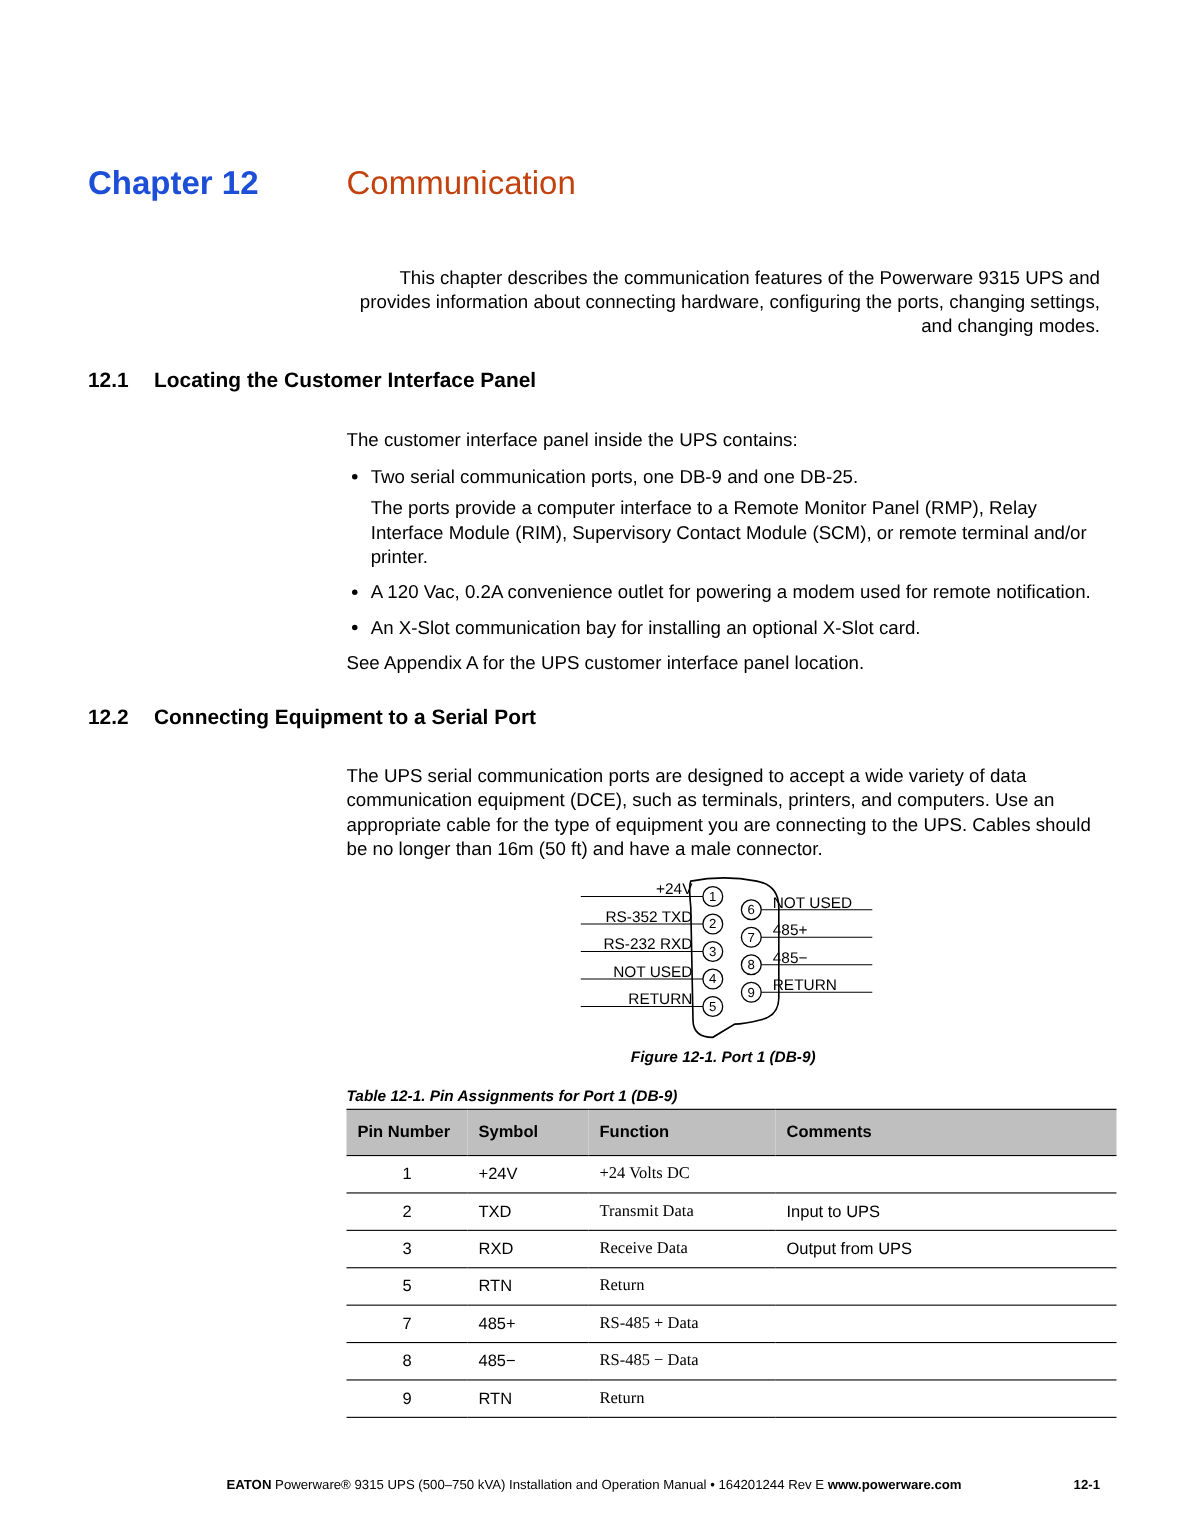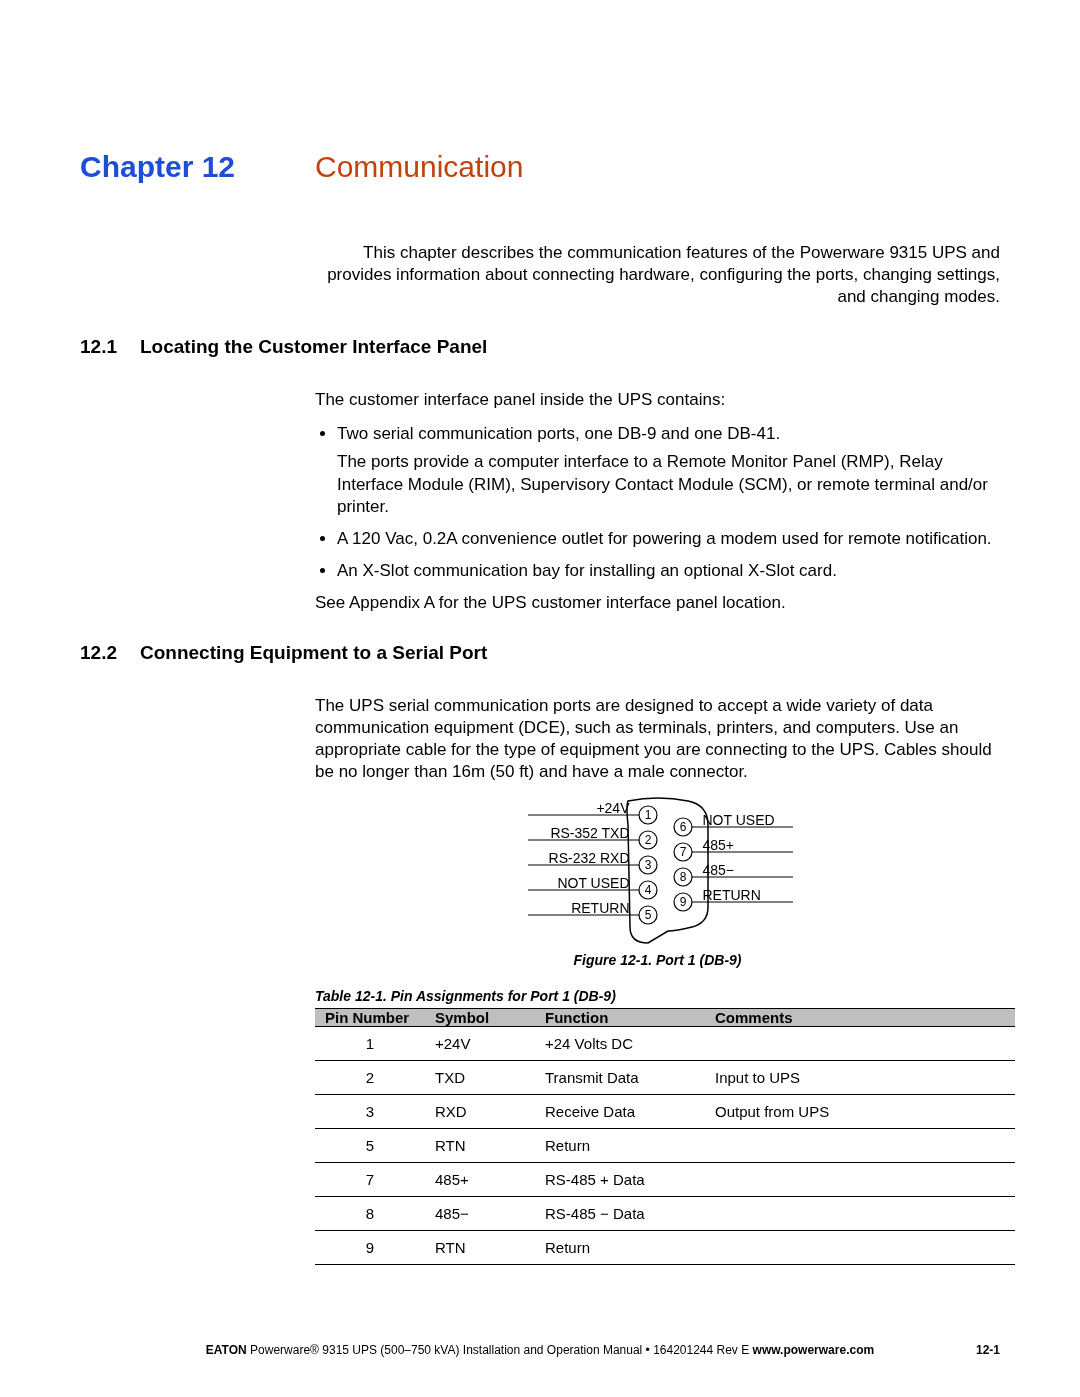--- a/index.html
+++ b/index.html
@@ -103,31 +103,31 @@
   table.pins {
     border-collapse: collapse;
     margin-left: 235px;
     width: 700px;
     font-size: 15px;
   }
   table.pins th {
     background: #bfbfbf;
     font-weight: bold;
     text-align: left;
-    padding: 0 10px;
+    padding: 12px 10px;
     border-top: 1px solid #000;
     border-bottom: 1px solid #000;
   }
   table.pins td {
     padding: 8px 10px;
     border-bottom: 1px solid #000;
   }
   table.pins td:first-child { text-align: center; width: 90px; }
   table.pins td:nth-child(2) { width: 90px; }
-  table.pins td:nth-child(3) { width: 150px; }
+  table.pins td:nth-child(3) { width: 150px; font-family: Liberation Serif, serif; }
   table.pins th:first-child { width: 90px; }
   table.pins th:nth-child(2) { width: 90px; }
   table.pins th:nth-child(3) { width: 150px; }
   .footer {
     position: absolute;
     bottom: 40px;
     left: 80px;
     right: 80px;
     font-size: 12px;
     text-align: center;
@@ -152,21 +152,21 @@
 
   <div class="intro">This chapter describes the communication features of the Powerware 9315 UPS and provides information about connecting hardware, configuring the ports, changing settings, and changing modes.</div>
 
   <div class="section-heading">
     <span class="secnum">12.1</span><span>Locating the Customer Interface Panel</span>
   </div>
   <div class="body-indent">
     <p>The customer interface panel inside the UPS contains:</p>
     <ul class="bullets">
       <li>
-        <span>Two serial communication ports, one DB-9 and one DB-41.</span>
+        <span>Two serial communication ports, one DB-9 and one DB-25.</span>
         <div class="subpara">The ports provide a computer interface to a Remote Monitor Panel (RMP), Relay Interface Module (RIM), Supervisory Contact Module (SCM), or remote terminal and/or printer.</div>
       </li>
       <li><span>A 120 Vac, 0.2A convenience outlet for powering a modem used for remote notification.</span></li>
       <li><span>An X-Slot communication bay for installing an optional X-Slot card.</span></li>
     </ul>
     <p>See Appendix A for the UPS customer interface panel location.</p>
   </div>
 
   <div class="section-heading">
     <span class="secnum">12.2</span><span>Connecting Equipment to a Serial Port</span>

